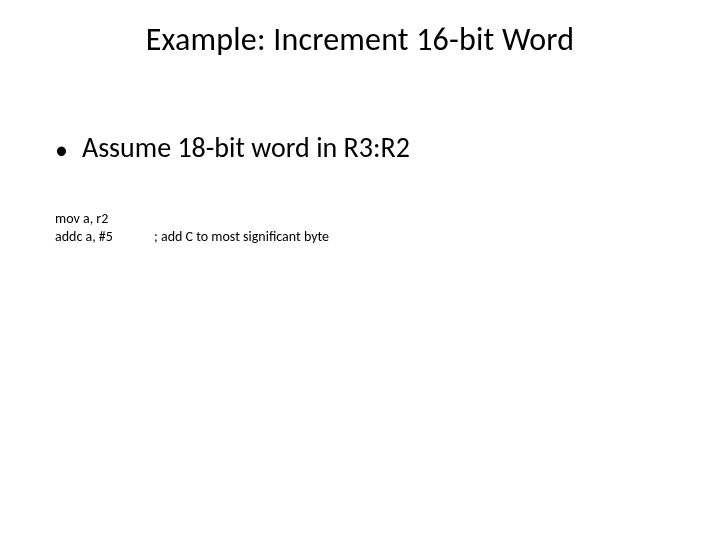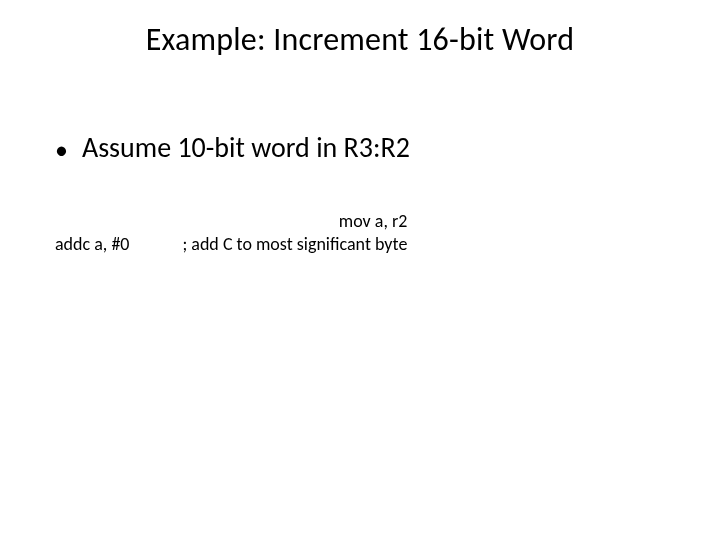--- a/index.html
+++ b/index.html
@@ -41,38 +41,37 @@
     line-height: 1;
     transform: translateY(2px);
   }
   .bullet-text {
     font-size: 28px;
   }
   .code-block {
     position: absolute;
     top: 210px;
     left: 55px;
-    font-size: 18px;
+    font-size: 14px;
     line-height: 1.28;
-    text-align: right;
   }
   .code-line {
     white-space: pre;
   }
 </style>
 </head>
 <body>
 
 <div class="slide">
 
   <div class="title">Example: Increment 16-bit Word</div>
 
   <div class="bullet-wrap">
     <span class="bullet-dot">•</span>
-    <span class="bullet-text">Assume 10-bit word in R3:R2</span>
+    <span class="bullet-text">Assume 18-bit word in R3:R2</span>
   </div>
 
   <div class="code-block">
     <div class="code-line">mov a, r2</div>
-    <div class="code-line">addc a, #0             ; add C to most significant byte</div>
+    <div class="code-line">addc a, #5             ; add C to most significant byte</div>
   </div>
 
 </div>
 
 </body></html>

